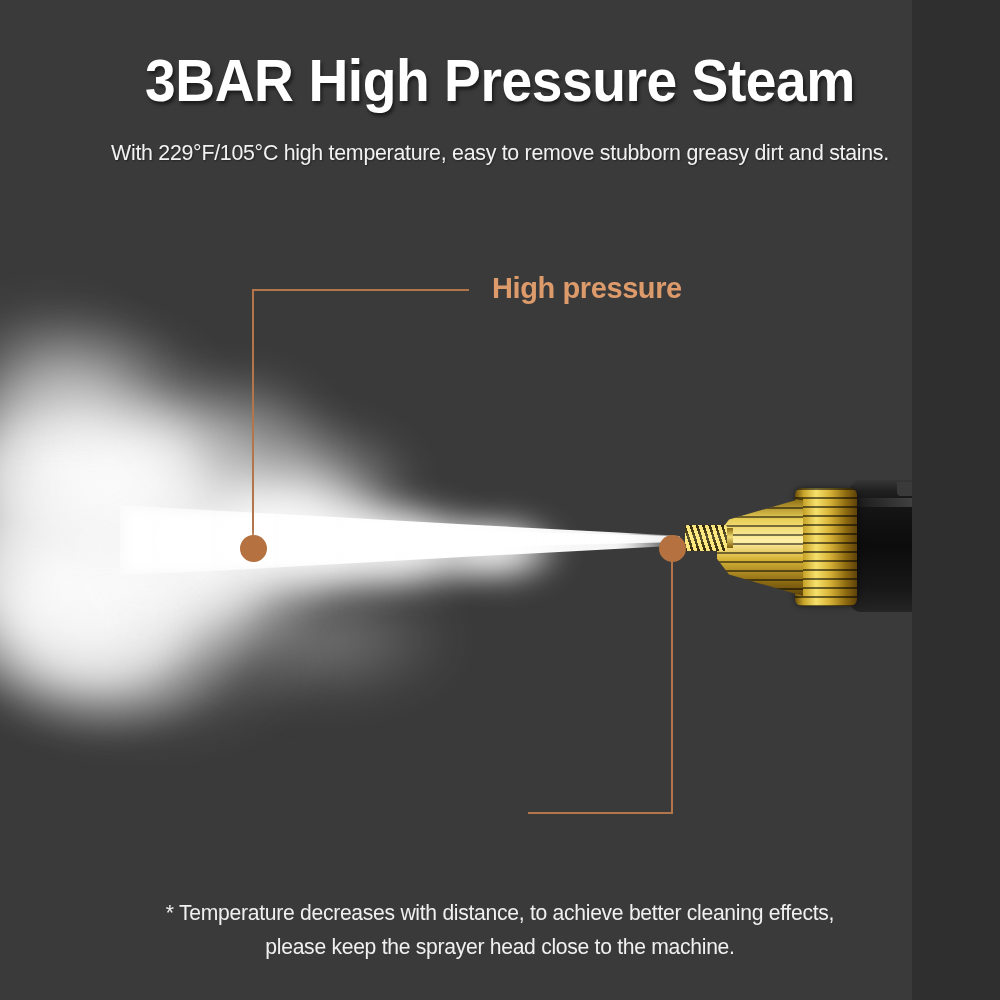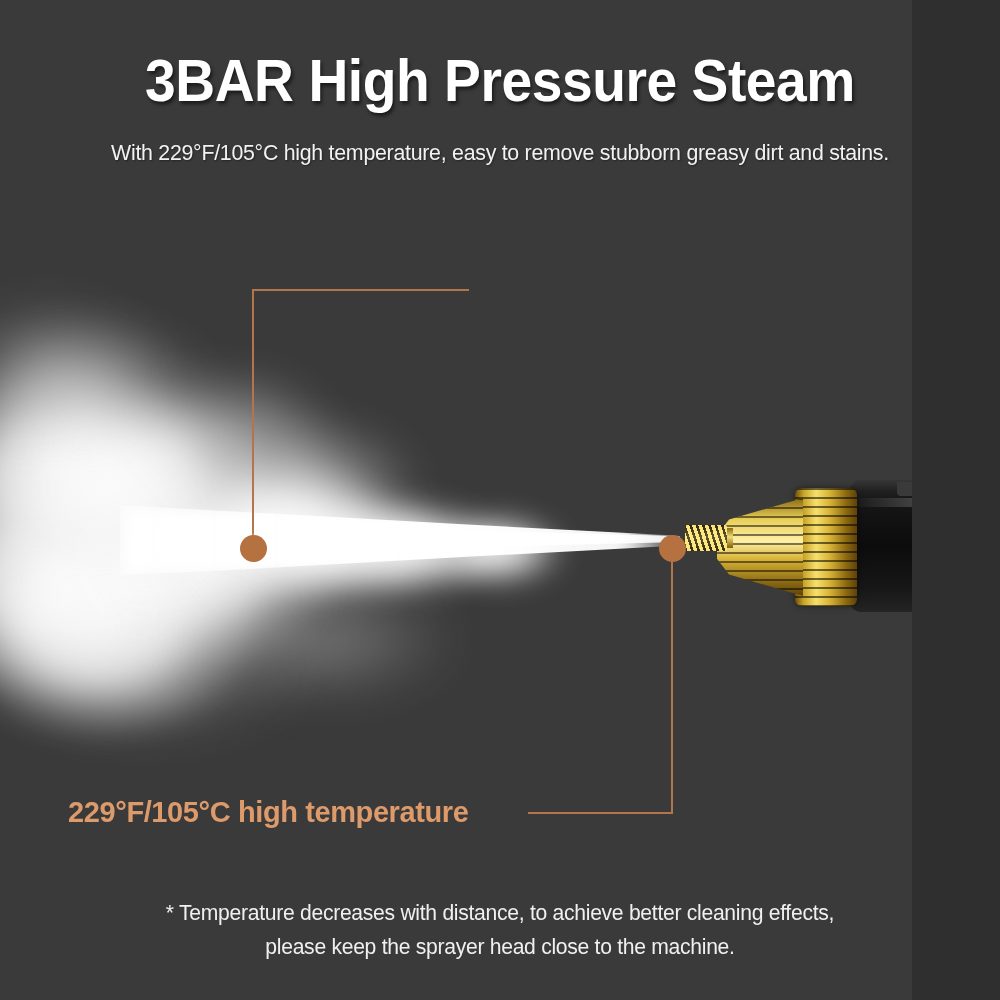--- a/index.html
+++ b/index.html
@@ -287,24 +287,24 @@
     <div id="machine-notch-b"></div>
     <div id="collar"></div>
     <div id="cone"></div>
     <div id="shaft-neck"></div>
     <div id="shaft"></div>
   </div>
 
   <div class="callout-line" id="hp-line-h"></div>
   <div class="callout-line" id="hp-line-v"></div>
   <div class="dot" id="dot-left"></div>
+  <div id="label-high-pressure">High pressure</div>
 
   <div class="callout-line" id="tp-line-v"></div>
   <div class="callout-line" id="tp-line-h"></div>
   <div class="dot" id="dot-right"></div>
-  <div id="label-temperature">229°F/105°C high temperature</div>
 
   <div id="footnote">
     <span class="fn-line">* Temperature decreases with distance, to achieve better cleaning effects,</span>
     <span class="fn-line">please keep the sprayer head close to the machine.</span>
   </div>
 
 </div>
 
 </body></html>

